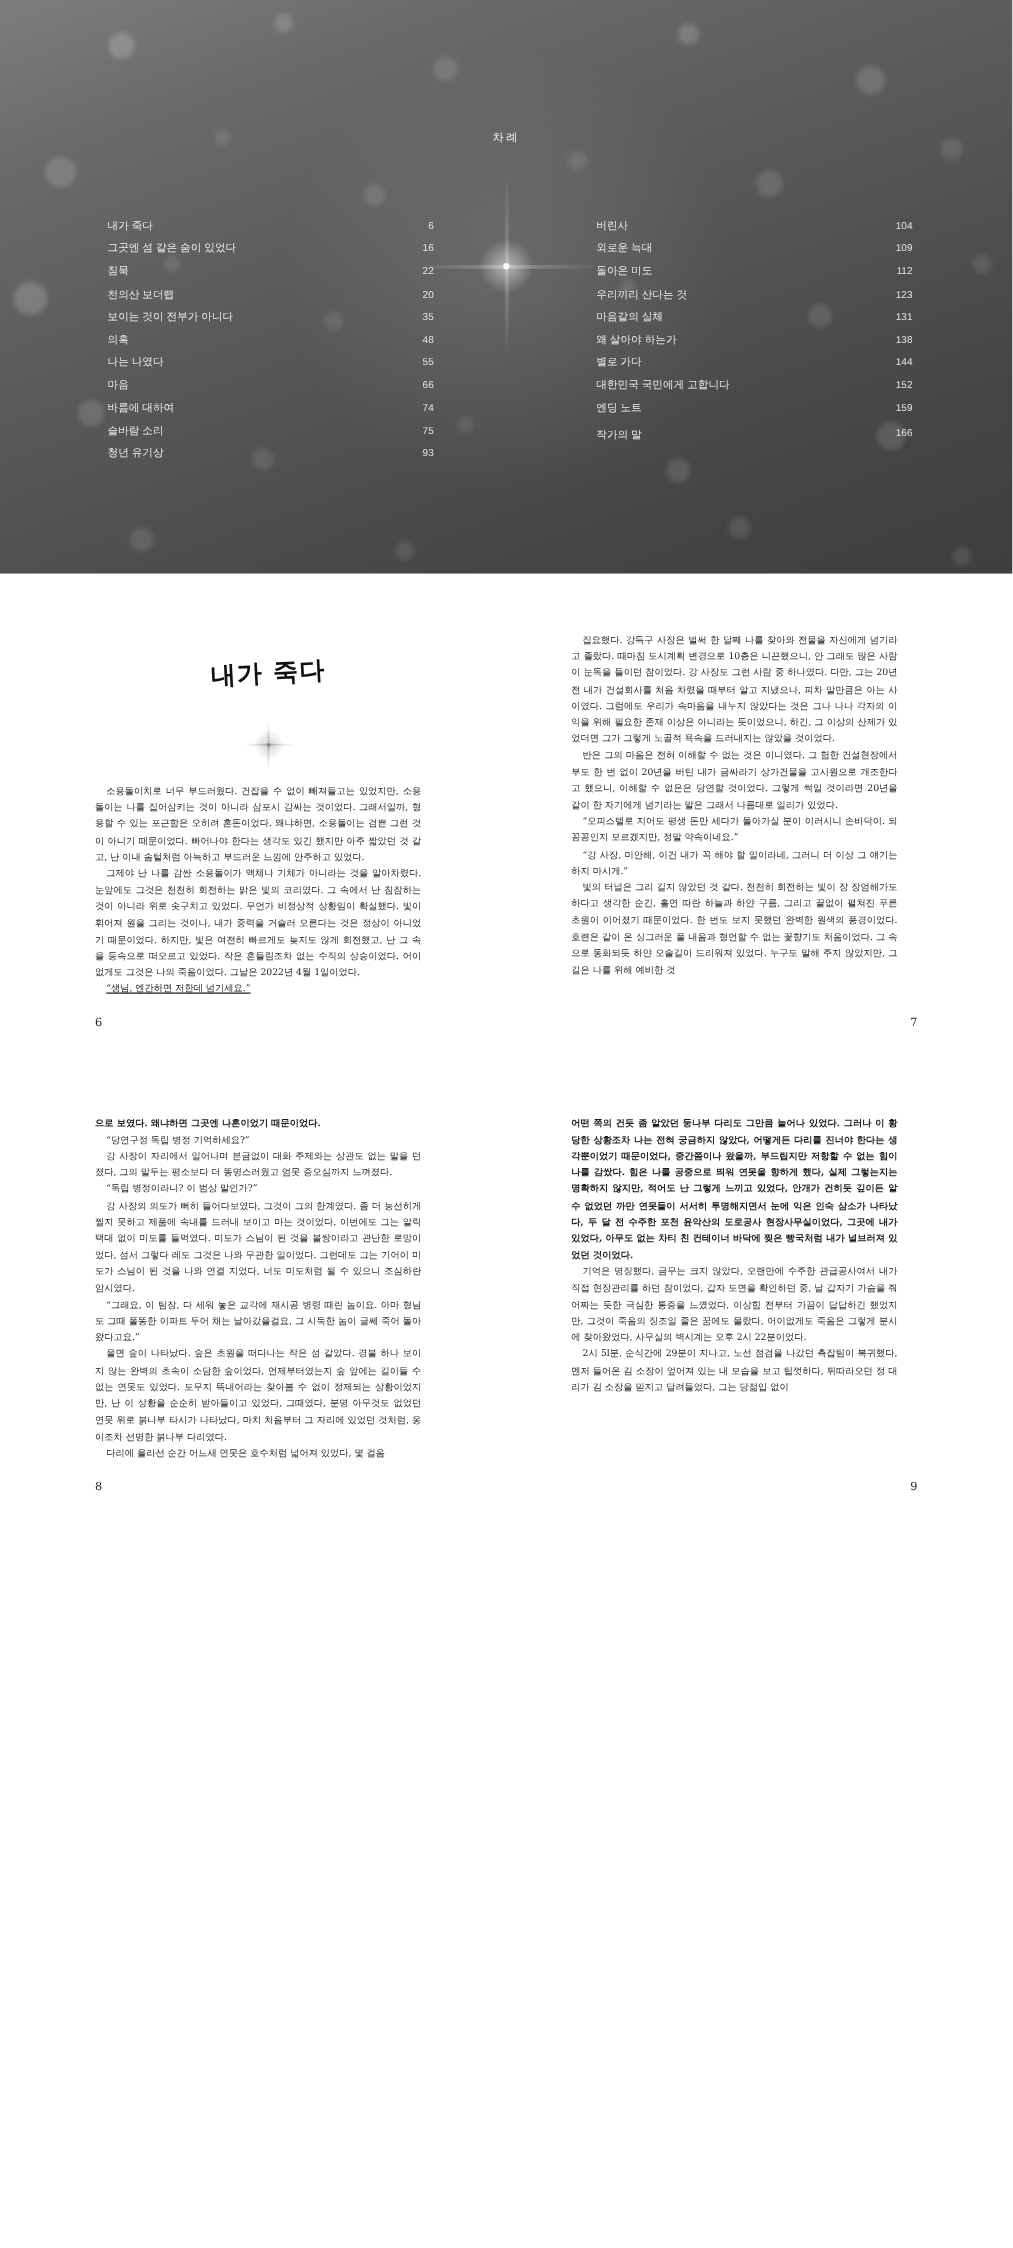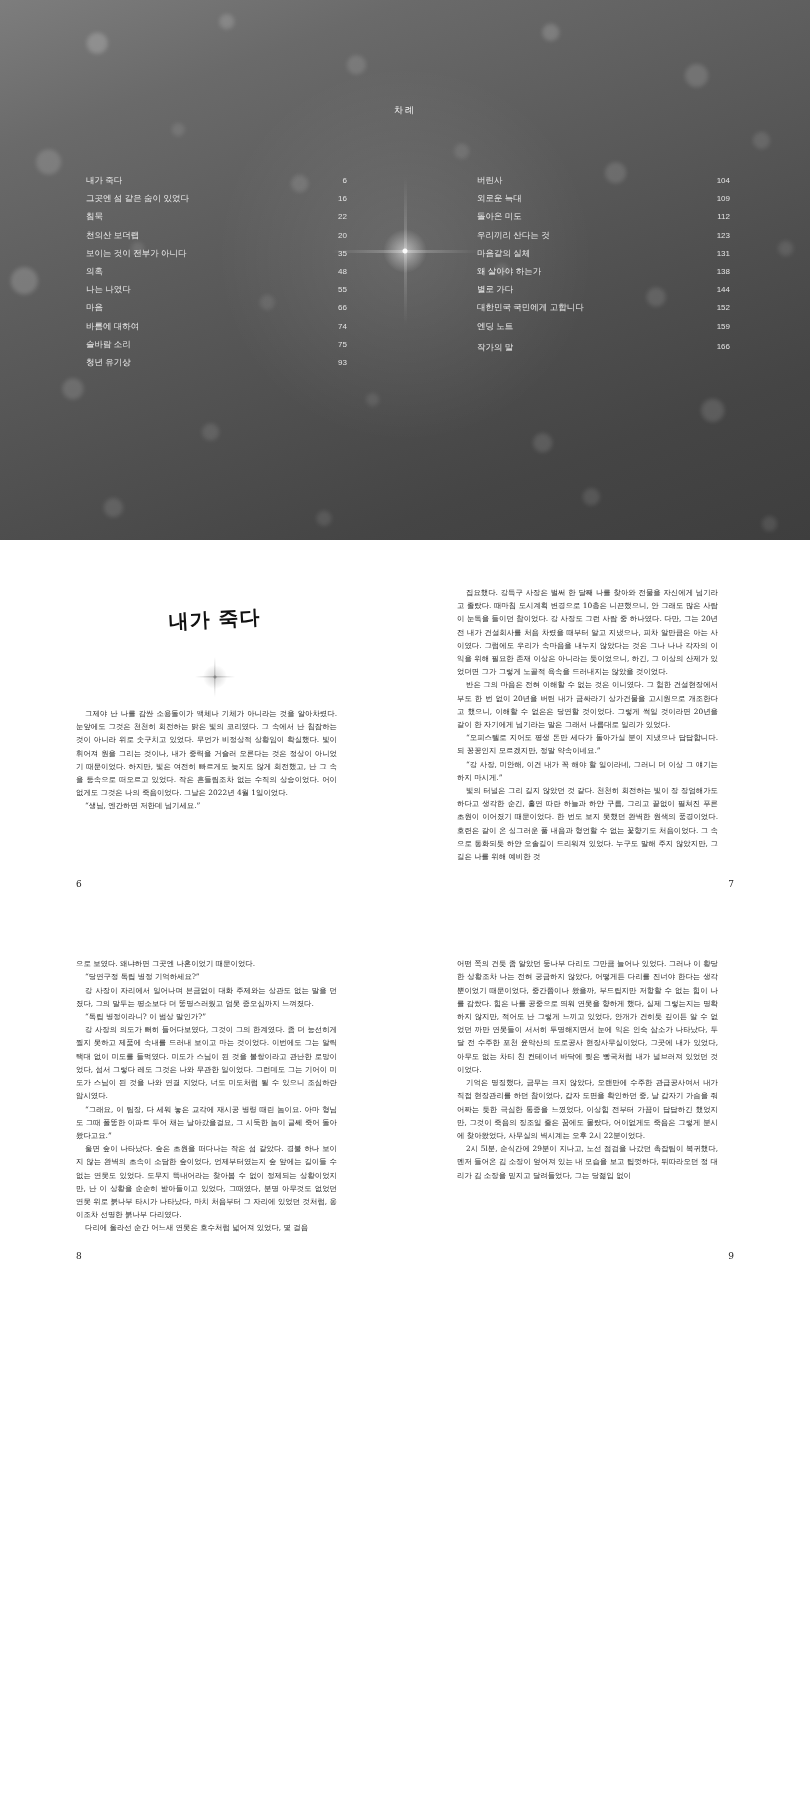--- a/index.html
+++ b/index.html
@@ -1,21 +1,21 @@
 <!DOCTYPE html>
 <html lang="ko"><head>
 <meta charset="utf-8">
 <style>
   html,body{margin:0;padding:0;background:#ffffff;}
   body{width:810px;font-family:"Liberation Sans", sans-serif;color:#1a1a1a;}
   .page{position:relative;width:810px;}
 
   
   .toc-spread{
-    position:relative;width:810px;height:540px;overflow:hidden;
+    position:relative;width:810px;height:459px;overflow:hidden;
     background:
       radial-gradient(circle at 50% 47%, rgba(255,255,255,0.10) 0%, rgba(255,255,255,0) 38%),
       linear-gradient(160deg,#7d7d7d 0%,#6a6a6a 18%,#5c5c5c 40%,#4f4f4f 62%,#454545 80%,#3e3e3e 100%);
   }
   .toc-spread .grain{
     position:absolute;inset:0;
     background:
       radial-gradient(circle at 12% 8%,rgba(255,255,255,.20) 0 10px,rgba(255,255,255,0) 11px),
       radial-gradient(circle at 28% 4%,rgba(255,255,255,.16) 0 7px,rgba(255,255,255,0) 8px),
       radial-gradient(circle at 44% 12%,rgba(255,255,255,.13) 0 9px,rgba(255,255,255,0) 10px),
@@ -107,22 +107,22 @@
   }
 
   p.bt{
     font-family:"DejaVu Serif", serif;
     font-size:7.4px;line-height:13.2px;color:#1c1c1c;
     text-align:justify;margin:0 16px 0 0;text-indent:9px;
     word-break:break-all;
   }
   p.bt + p.bt{margin-top:0;}
   p.bt.sp{margin-top:10px;}
-  p.bt.quote{text-indent:9px;}
-  p.bt.noind{text-indent:0;}
+  p.bt.quote{text-indent:9px;text-decoration:underline;}
+  p.bt.noind{text-indent:0;font-weight:bold;}
 
   .folio{
     font-family:"DejaVu Serif", serif;
     font-size:9px;color:#222;margin-top:16px;
   }
   .folio-row{display:flex;padding:0 0 0 0;}
   .folio-row .l{width:50%;box-sizing:border-box;padding-left:76px;text-align:left;}
   .folio-row .r{width:50%;box-sizing:border-box;padding-right:76px;text-align:right;}
 
   .spread-inner-pad{padding-bottom:22px;}
@@ -229,27 +229,28 @@
       </div>
     </div>
   </div>
 </div>
 
 <div class="spread spread-inner-pad">
   <div class="cols">
     <div class="col left">
       <div class="chap-title">내가 죽다</div>
       <div class="chap-ornament"></div>
+      <p class="bt">소용돌이치로 너무 부드러웠다. 건잡을 수 없이 빼져들고는 있었지만, 소용돌이는 나를 집어삼키는 것이 아니라 삼포시 감싸는 것이었다. 그래서일까, 형용할 수 있는 포근함은 오히려 혼돈이었다. 왜냐하면, 소용돌이는 검쁜 그런 것이 아니기 때문이었다. 빠어나야 한다는 생각도 있긴 했지만 아주 짧았던 것 같고, 난 이내 솜털처럼 아늑하고 부드러운 느낌에 안주하고 있었다.</p>
       <p class="bt">그제야 난 나를 감싼 소용돌이가 액체나 기체가 아니라는 것을 알아차렸다. 눈앞에도 그것은 천천히 회전하는 맑은 빛의 코리였다. 그 속에서 난 침잠하는 것이 아니라 위로 솟구치고 있었다. 무언가 비정상적 상황임이 확실했다. 빛이 휘어져 원을 그리는 것이나, 내가 중력을 거슬러 오른다는 것은 정상이 아니었기 때문이었다. 하지만, 빛은 여전히 빠르게도 늦지도 않게 회전했고, 난 그 속을 등속으로 떠오르고 있었다. 작은 흔들림조차 없는 수직의 상승이었다. 어이없게도 그것은 나의 죽음이었다. 그날은 2022년 4월 1일이었다.</p>
       <p class="bt sp quote">“생님, 엔간하면 저한데 넘기세요.”</p>
     </div>
     <div class="col right">
       <p class="bt">집요했다. 강득구 사장은 벌써 한 달째 나를 찾아와 전물을 자신에게 넘기라고 졸랐다. 때마침 도시계획 변경으로 10층은 니끈했으니, 안 그래도 많은 사람이 눈독을 들이던 참이었다. 강 사장도 그런 사람 중 하나였다. 다만, 그는 20년 전 내가 건설회사를 처음 차렸을 때부터 알고 지냈으나, 피차 알만큼은 아는 사이였다. 그럼에도 우리가 속마음을 내누지 않았다는 것은 그나 나나 각자의 이익을 위해 필요한 존재 이상은 아니라는 듯이었으니, 하긴, 그 이상의 산제가 있었더면 그가 그렇게 노골적 욕속을 드러내지는 않았을 것이었다.</p>
       <p class="bt">반은 그의 마음은 전혀 이해할 수 없는 것은 이니였다. 그 험한 건설현장에서 부도 한 번 없이 20년을 버틴 내가 금싸라기 상가건물을 고시원으로 개조한다고 했으니, 이해할 수 없은은 당연할 것이었다. 그렇게 썩일 것이라면 20년을 같이 한 자기에게 넘기라는 말은 그래서 나름대로 일리가 있었다.</p>
-      <p class="bt">“오피스텔로 지어도 평생 돈만 세다가 돌아가실 분이 지냈으나 답답합니다. 되 꽁꽁인지 모르겠지만, 정말 약속이네요.”</p>
+      <p class="bt">“오피스텔로 지어도 평생 돈만 세다가 돌아가실 분이 이러시니 손바닥이. 되 꽁꽁인지 모르겠지만, 정말 약속이네요.”</p>
       <p class="bt">“강 사장, 미안해, 이건 내가 꼭 해야 할 일이라네, 그러니 더 이상 그 얘기는 하지 마시게.”</p>
       <p class="bt sp">빛의 터널은 그리 길지 않았던 것 같다. 천천히 회전하는 빛이 장 장엄해가도 하다고 생각한 순긴, 홀연 따란 하늘과 하얀 구름, 그리고 끝없이 펼쳐진 푸른 초원이 이어졌기 때문이었다. 한 번도 보지 못했던 완벽한 원색의 풍경이었다. 호련은 같이 온 싱그러운 풀 내음과 형언할 수 없는 꽃향기도 처음이었다. 그 속으로 동화되듯 하얀 오솔길이 드리워져 있었다. 누구도 말해 주지 않았지만, 그 길은 나를 위해 예비한 것</p>
     </div>
   </div>
   <div class="folio-row">
     <div class="l folio">6</div>
     <div class="r folio">7</div>
   </div>
 </div>
 

